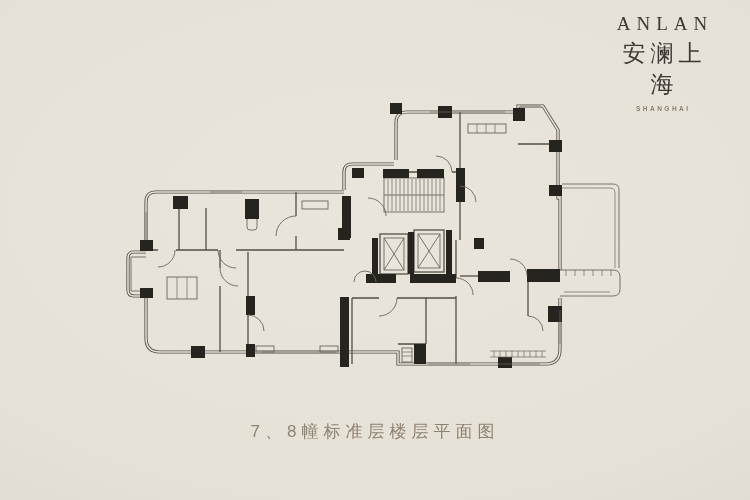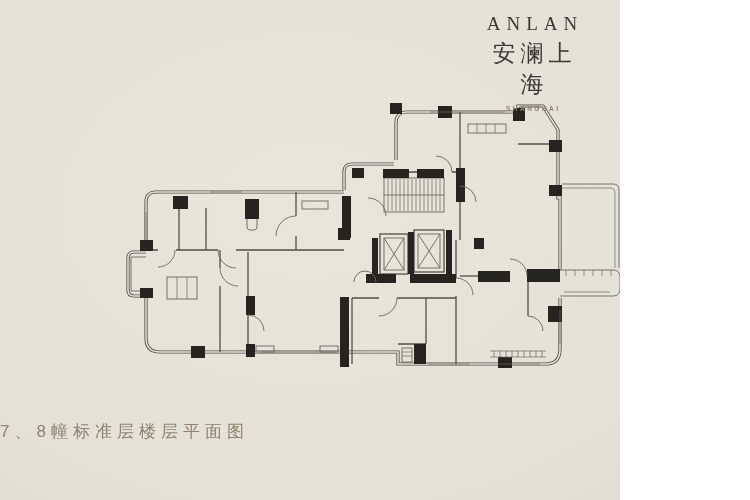--- a/index.html
+++ b/index.html
@@ -1,26 +1,26 @@
 <!DOCTYPE html>
 <html style="--background: #e6e1d7; --paper_light: #eae5db; --vignette: #d9d4c9; --line: #45423b; --line_light: #5f5b52; --column: #16140f; --caption_text: #8e8270; --logo_text: #3b3833; --logo_sub: #8a8173;"><head>
 <meta charset="utf-8">
 <style>
   html,body{margin:0;padding:0;}
   .canvas{
-    position:relative;width:620px;height:500px;overflow:hidden;
+    position:relative;width:750px;height:500px;overflow:hidden;
     background:radial-gradient(120% 105% at 50% 42%, var(--paper_light) 0%, var(--background) 55%, var(--vignette) 100%);
     font-family:"Liberation Sans", sans-serif;
   }
   .logo{position:absolute;top:13px;right:36px;width:104px;text-align:center;color:var(--logo_text);}
   .logo-en{font-family:"Liberation Serif", serif;font-size:19px;letter-spacing:6px;margin-right:-6px;font-weight:400;}
   .logo-cn{font-size:23px;letter-spacing:5px;margin-right:-5px;margin-top:3px;font-weight:500;}
   .logo-sub{font-size:6.5px;letter-spacing:2.5px;margin-right:-2.5px;margin-top:5px;color:var(--logo_sub);font-weight:700;}
   .caption{
-    position:absolute;left:0;top:420px;width:100%;text-align:left;
+    position:absolute;left:0;top:420px;width:100%;text-align:center;
     font-size:17px;letter-spacing:5px;margin-right:-5px;color:var(--caption_text);font-weight:500;
   }
   svg.plan{position:absolute;left:0;top:0;}
   .sh-o{stroke:var(--line);stroke-width:3.2;fill:none;stroke-linecap:butt;}
   .sh-i{stroke:var(--paper_light);stroke-width:1.5;fill:none;}
   .w{stroke:var(--line);stroke-width:1.3;fill:none;}
   .t{stroke:var(--line_light);stroke-width:0.9;fill:none;}
   .tl{stroke:var(--line_light);stroke-width:0.7;fill:none;}
   .blk{fill:var(--column);stroke:none;}
   .plan-g{opacity:.92;}

